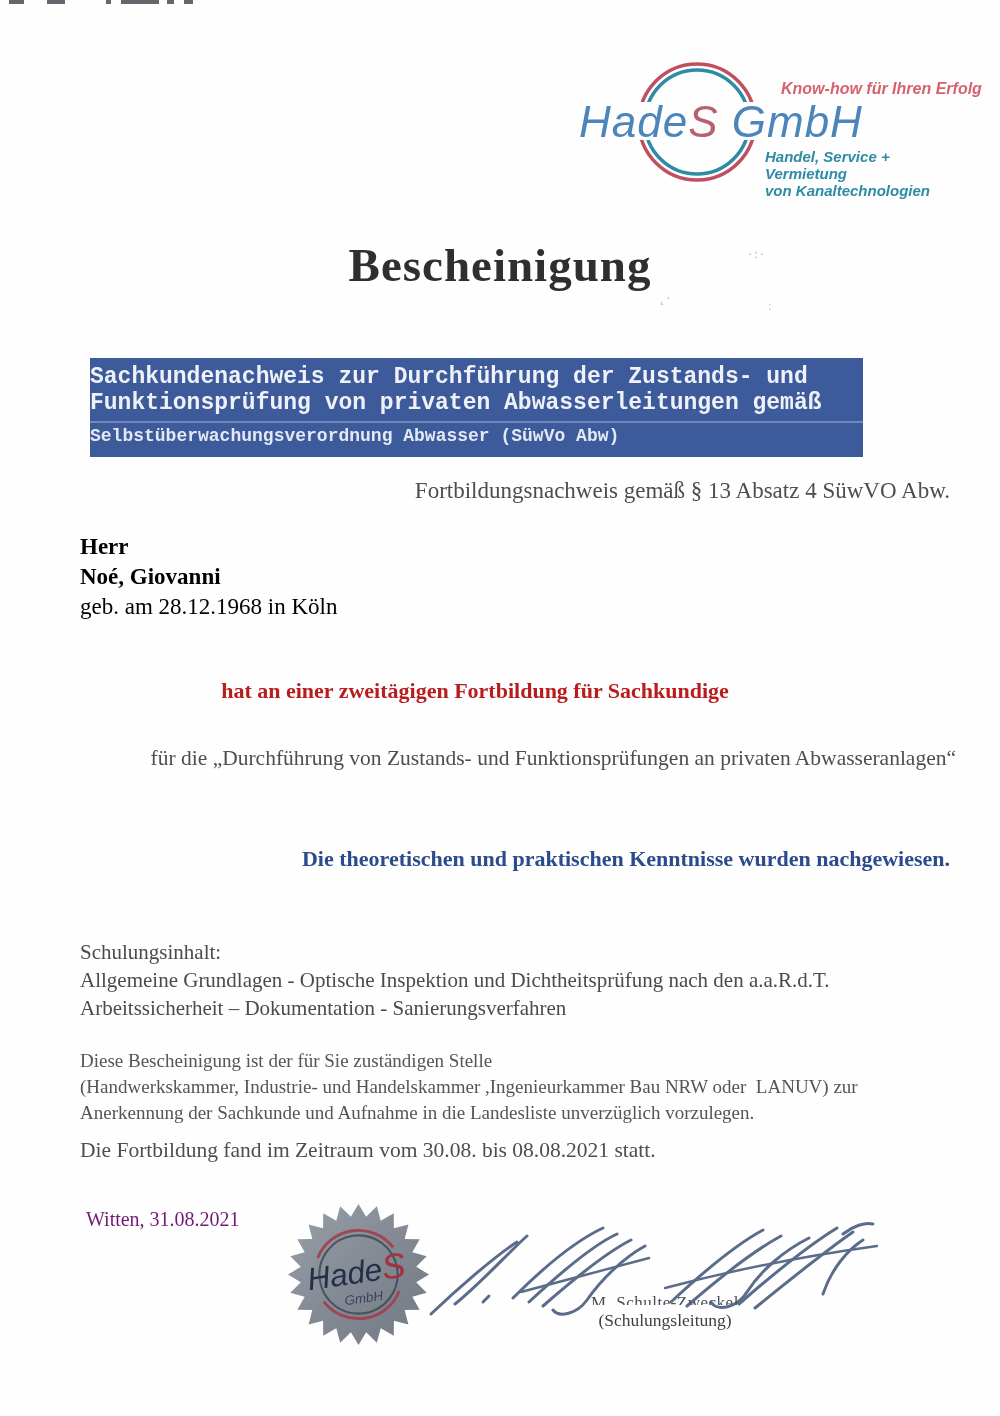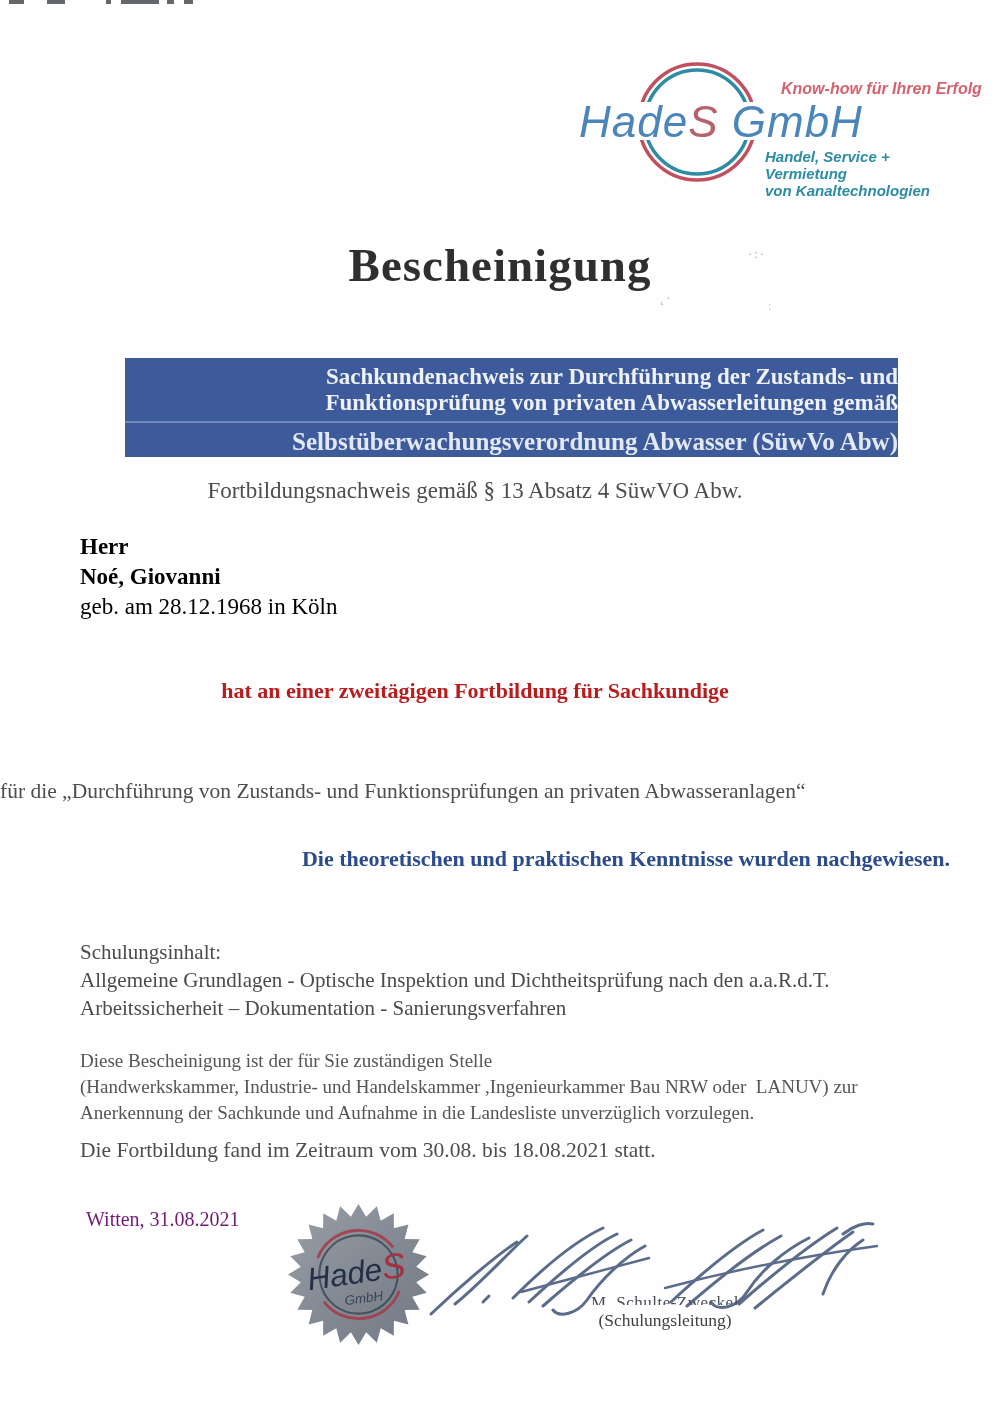--- a/index.html
+++ b/index.html
@@ -38,31 +38,31 @@
 
   
   .doc-title{
     left:0;top:238px;width:950px;text-align:center;
     font-size:47px;font-weight:bold;color:#2f2f2f;letter-spacing:1px;margin-left:25px;
   }
 
   
   .banner{
     left:90px;top:358px;width:773px;height:99px;background:#3d5a9a;
-    font-family:Liberation Serif, serif;font-weight:bold;
-    color:#eef2f8;text-align:right;margin-left:35px;
+    font-family:Liberation Mono, monospace;font-weight:bold;
+    color:#eef2f8;text-align:left;
   }
   .banner .seg1{padding-top:6px;font-size:23px;line-height:26px;}
   .banner .divider{height:2px;background:#7288bd;margin-top:5px;}
-  .banner .seg3{padding-top:6px;font-size:25px;line-height:26px;color:#e2e9f5;}
+  .banner .seg3{padding-top:0;font-size:18px;line-height:26px;color:#e2e9f5;}
 
   
-  .subheading{left:0;top:478px;width:950px;text-align:center;font-size:23px;color:#4d4d4d;}
+  .subheading{left:0;top:478px;width:950px;text-align:right;font-size:23px;color:#4d4d4d;}
   .statement-bold{left:0;top:678px;width:950px;text-align:center;font-size:22px;font-weight:bold;color:#b91c1c;}
-  .statement{left:0;top:744px;width:956px;text-align:left;font-size:21.5px;line-height:29px;color:#4e4e4e;margin-top:33px;}
+  .statement{left:0;top:744px;width:956px;text-align:right;font-size:21.5px;line-height:29px;color:#4e4e4e;}
   .confirmation{left:0;top:846px;width:950px;text-align:right;font-size:22px;font-weight:bold;color:#2b4b8c;}
 
   
   .recipient{left:80px;top:532px;font-size:23px;line-height:30px;color:#000000;}
   .recipient .b{font-weight:bold;}
   .training{left:80px;top:938px;font-size:21px;line-height:28px;color:#4b4b4b;}
   .notice{left:80px;top:1048px;font-size:19px;line-height:26px;color:#555;}
   .period{left:80px;top:1138px;font-size:21.5px;color:#4e4e4e;}
   .place-date{left:86px;top:1208px;font-size:20px;color:#701a75;}
 
@@ -141,21 +141,21 @@
     <div class="pre">(Handwerkskammer, Industrie- und Handelskammer ,Ingenieurkammer Bau NRW oder  LANUV) zur</div>
     <div class="pre">Anerkennung der Sachkunde und Aufnahme in die Landesliste unverzüglich vorzulegen.</div>
   </div>
 
   <div class="abs training">
     <div>Schulungsinhalt:</div>
     <div class="pre">Allgemeine Grundlagen - Optische Inspektion und Dichtheitsprüfung nach den a.a.R.d.T.</div>
     <div class="pre">Arbeitssicherheit – Dokumentation - Sanierungsverfahren</div>
   </div>
 
-  <div class="abs period pre">Die Fortbildung fand im Zeitraum vom 30.08. bis 18.08.2021 statt.</div>
+  <div class="abs period pre">Die Fortbildung fand im Zeitraum vom 30.08. bis 08.08.2021 statt.</div>
 
   <div class="abs place-date pre">Witten, 31.08.2021</div>
 
   <svg class="abs seal" viewBox="-76 -76 152 152">
     <defs>
       <linearGradient id="sealGrad" x1="0" y1="0" x2="1" y2="1">
         <stop offset="0" stop-color="#9aa0a8"></stop>
         <stop offset="0.45" stop-color="#868c95"></stop>
         <stop offset="1" stop-color="#737984"></stop>
       </linearGradient>

